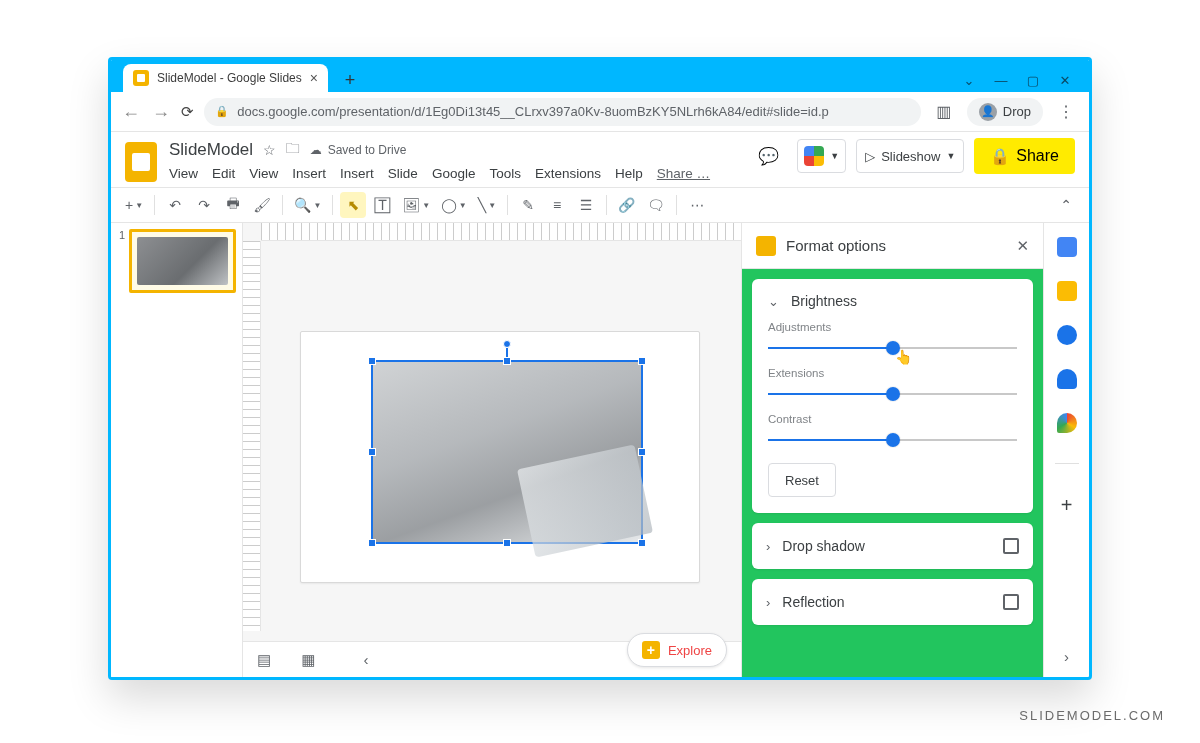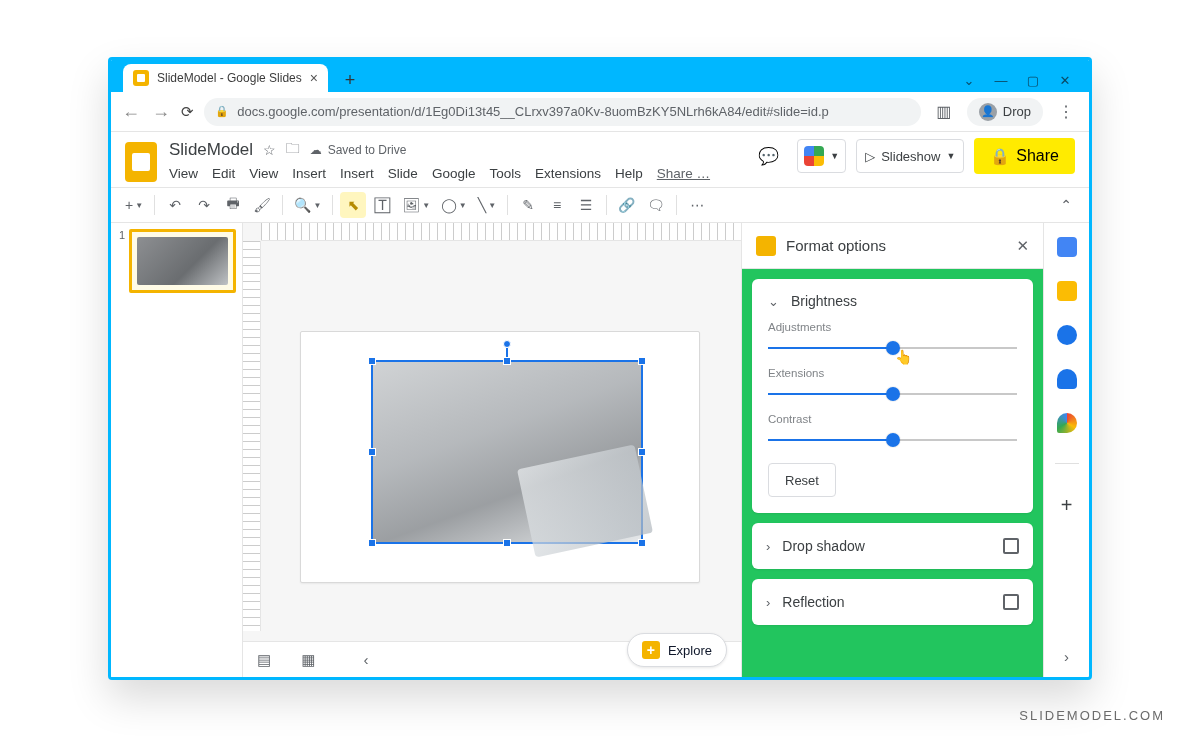--- a/index.html
+++ b/index.html
@@ -61,21 +61,21 @@
   .canvas-scroll { flex:1; padding:90px 30px 30px 46px;}
   .slide { width:400px; height:252px; margin:0 auto; background:#fff; border:1px solid #d9d9d9; border-radius:2px; box-shadow:0 1px 2px rgba(0,0,0,0.06); position:relative;}
   .sel { position:absolute; left:70px; top:28px; width:272px; height:184px; border:2px solid #1a73e8;}
   .sel .img { position:absolute; inset:0; background:linear-gradient(160deg,#b7bbbe 0%, #8e9398 40%, #666b70 66%, #d9dde0 100%); opacity:0.65;}
   .sel .laptop { position:absolute; right:-4px; bottom:-4px; width:120px; height:90px; background:linear-gradient(135deg,#eceff1,#b0b7bd); transform:rotate(-12deg); border-radius:4px; opacity:0.7;}
   .handle { position:absolute; width:8px; height:8px; background:#1a73e8; border:1px solid #fff;}
   .h-tl{top:-5px;left:-5px}.h-tr{top:-5px;right:-5px}.h-bl{bottom:-5px;left:-5px}.h-br{bottom:-5px;right:-5px}
   .h-tm{top:-5px;left:calc(50% - 4px)}.h-bm{bottom:-5px;left:calc(50% - 4px)}.h-ml{top:calc(50% - 4px);left:-5px}.h-mr{top:calc(50% - 4px);right:-5px}
   .rot-handle{position:absolute;width:8px;height:8px;border-radius:50%;background:#1a73e8;border:1px solid #fff;top:-22px;left:calc(50% - 4px);}
   .rot-line{position:absolute;width:2px;height:14px;background:#1a73e8;top:-14px;left:calc(50% - 1px);}
-  .explore-btn { position:absolute; right:14px; bottom:10px; height:34px; padding:0 14px; background:#fff; border:1px solid #dadce0; border-radius:20px; display:flex; align-items:center; gap:8px; font-size:13px; color:#0f172a; box-shadow:0 1px 3px rgba(0,0,0,0.1);}
+  .explore-btn { position:absolute; right:14px; bottom:10px; height:34px; padding:0 14px; background:#fff; border:1px solid #dadce0; border-radius:20px; display:flex; align-items:center; gap:8px; font-size:13px; color:#ef4444; box-shadow:0 1px 3px rgba(0,0,0,0.1);}
   .explore-icon { width:18px; height:18px; background:#F4B400; border-radius:3px; position:relative;}
   .explore-icon::after{content:"+"; position:absolute; inset:0; color:#fff; font-size:14px; font-weight:bold; display:flex; align-items:center; justify-content:center;}
   .bottom-bar { height:36px; border-top:1px solid #e5e5e5; display:flex; align-items:center; padding:0 14px; gap:30px; background:#fff;}
   .bb-btn { color:#5f6368; font-size:15px;}
   .bb-chev { margin-left:18px;}
   
   .format-panel { width:302px; border-left:1px solid #e5e5e5; background:#22c55e; display:flex; flex-direction:column;}
   .fp-head { height:46px; background:#fff; display:flex; align-items:center; padding:0 14px; gap:10px; border-bottom:1px solid #e5e5e5;}
   .fp-icon { width:20px; height:20px; background:#F4B400; border-radius:3px;}
   .fp-title { font-size:15px; color:#3c4043;}

